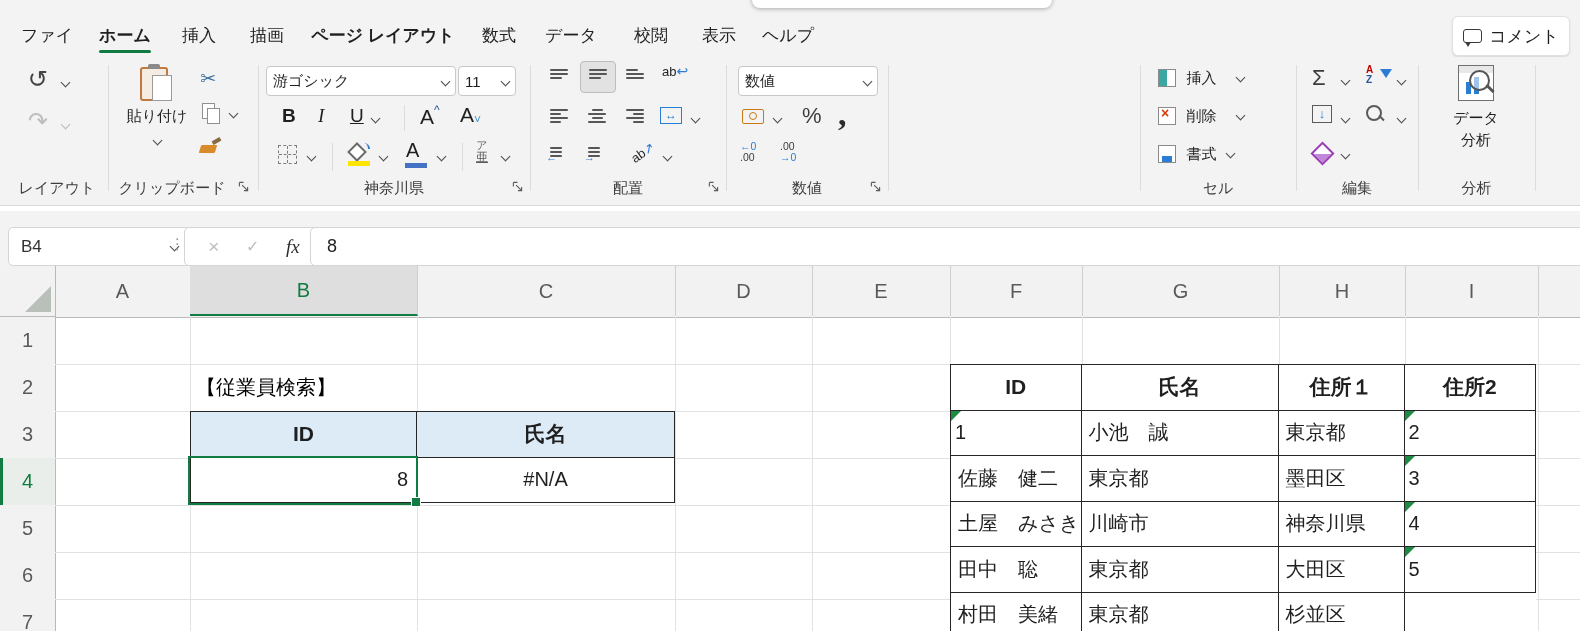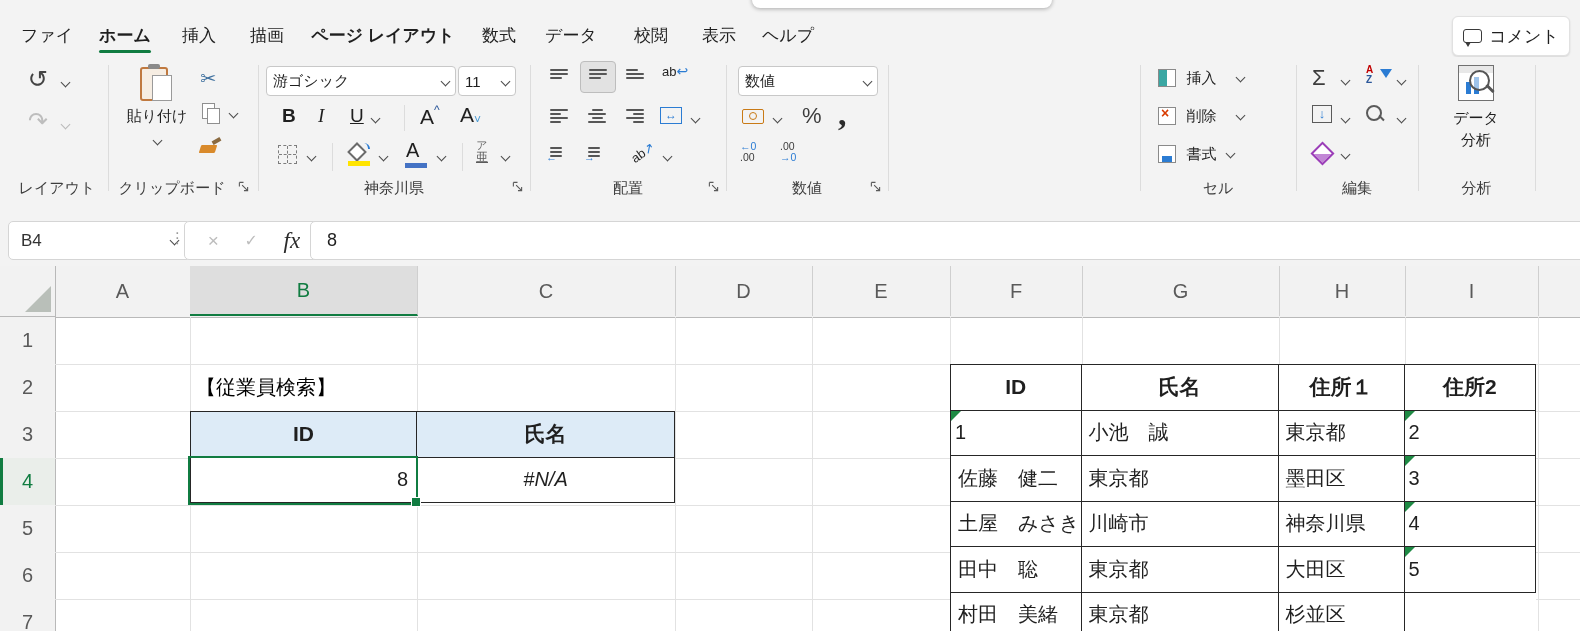--- a/index.html
+++ b/index.html
@@ -26,21 +26,21 @@
   .chev{display:inline-block;width:6px;height:6px;border-right:1.5px solid #4a4a4a;border-bottom:1.5px solid #4a4a4a;transform:rotate(45deg);vertical-align:middle;}
   .chev.dim{border-color:#b9b9b9;}
   .ricon{font-family:"DejaVu Sans",sans-serif;}
   .inputbox{position:absolute;background:#fff;border:1px solid #c8c8c8;border-radius:4px;font-size:15px;display:flex;align-items:center;padding:0 6px;justify-content:space-between;}
   .btxt{font-size:15px;color:#1f1f1f;}
   .bars{display:flex;flex-direction:column;gap:2px;}
   .bars i{display:block;height:2px;background:#565656;border-radius:1px;}
   .selbox{background:#e2e2e2;border:1px solid #bdbdbd;border-radius:4px;}
   .grid-ic{position:relative;width:16px;height:16px;border:1px solid #8a8a8a;background:#fff;display:inline-block;}
   
-  .fbar{position:absolute;left:0;top:205px;width:1580px;height:61px;background:#f3f3f3;border-bottom:1px solid #cfcfcf;}
+  .fbar{position:absolute;left:0;top:211px;width:1580px;height:61px;background:#f3f3f3;border-bottom:1px solid #cfcfcf;}
   .fb-box{position:absolute;top:16px;height:37px;background:#fff;border:1px solid #d5d5d5;border-radius:5px;display:flex;align-items:center;}
   
   .sheet{position:absolute;left:0;top:266px;width:1580px;height:365px;background:#fff;}
   .colhead-strip{position:absolute;left:0;top:0;width:1580px;height:51px;background:#f2f2f2;border-bottom:1px solid #b9b9b9;}
   .colhead{position:absolute;top:0;height:50px;border-right:1px solid #cfcfcf;display:flex;align-items:center;justify-content:center;
        font-size:20px;color:#5a5a5a;font-weight:300;}
   .colhead.sel{background:#dedede;color:#107C41;border-bottom:2.5px solid #107C41;height:48px;}
   .rowhead{position:absolute;left:0;width:55px;background:#f2f2f2;border-bottom:1px solid #cfcfcf;border-right:1px solid #b9b9b9;
        display:flex;align-items:center;justify-content:center;font-size:20px;color:#5a5a5a;font-weight:300;}
   .rowhead.sel{color:#107C41;background:#eaeeea;}
@@ -304,21 +304,21 @@
 
   <div class="fbar">
     <div class="fb-box" style="left:8px;width:157px;justify-content:space-between;padding:0 12px;">
       <span style="font-size:17px;color:#333;">B4</span>
       <span class="chev"></span>
     </div>
     <span class="abs" style="left:170px;top:24px;font-size:15px;color:#9a9a9a;letter-spacing:-1px;">⋮</span>
     <div class="fb-box" style="left:184px;width:118px;justify-content:space-around;padding:0 10px;">
       <span style="font-size:19px;color:#bdbdbd;">×</span>
       <span style="font-size:16px;color:#bdbdbd;">✓</span>
-      <span style="font-size:23px;font-style:italic;font-family:'Liberation Serif',serif;color:#2b2b2b;">fx</span>
+      <span style="font-size:19px;font-style:italic;font-family:'Liberation Serif',serif;color:#2b2b2b;">fx</span>
     </div>
     <div class="fb-box" style="left:310px;width:1262px;padding:0 16px;">
       <span style="font-size:18px;">8</span>
     </div>
   </div>
 
   <div class="sheet">
     <div class="colhead-strip"></div>
     <div class="abs" style="left:0;top:0;width:55px;height:50px;background:#f2f2f2;border-right:1px solid #b9b9b9;border-bottom:1px solid #b9b9b9;">
       <span class="corner-tri"></span>
@@ -357,21 +357,21 @@
       <div class="gl-h" style="top:239px;"></div>
     <div class="gl-h" style="top:286px;"></div>
       <div class="gl-h" style="top:333px;"></div>
 
     <div class="abs cell-text" style="left:196px;top:98px;width:300px;height:47px;display:flex;align-items:center;">【従業員検索】</div>
 
     <div class="xl-table" style="left:190px;top:145px;grid-template-columns:226px 258px;grid-auto-rows:45.5px;">
       <div class="c hd blue">ID</div>
       <div class="c hd blue">氏名</div>
       <div class="c" style="justify-content:flex-end;padding-right:8px;">8</div>
-      <div class="c" style="justify-content:center;font-style:italic;">#N/A</div>
+      <div class="c" style="justify-content:center;">#N/A</div>
     </div>
 
     <div class="xl-table" style="left:950px;top:98px;grid-template-columns:130.5px 197px 126px 131.5px;grid-auto-rows:45.5px;height:267px;">
       <div class="c hd">ID</div>
       <div class="c hd">氏名</div>
       <div class="c hd">住所１</div>
       <div class="c hd">住所2</div>
 
       <div class="c" style="padding-left:4px;">
           <span class="tri"></span>

